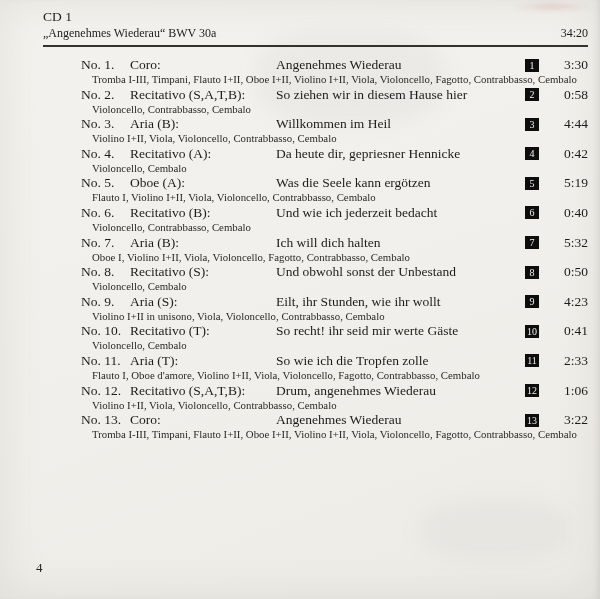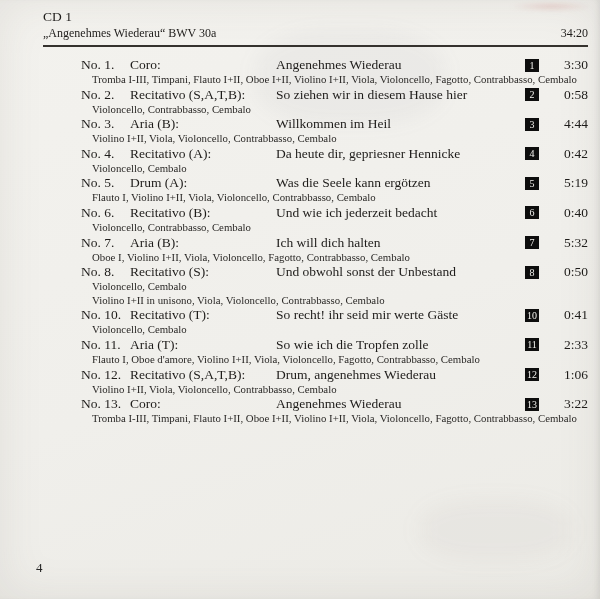--- a/index.html
+++ b/index.html
@@ -118,21 +118,21 @@
       <span class="col-title">Da heute dir, gepriesner Hennicke</span>
       <span class="col-badge">4</span>
       <span class="col-time">0:42</span>
     </div>
     <div class="track-instruments">Violoncello, Cembalo</div>
   </div>
 
   <div class="track">
     <div class="track-main">
       <span class="col-no">No. 5.</span>
-      <span class="col-type">Drum (A):</span>
+      <span class="col-type">Oboe (A):</span>
       <span class="col-title">Was die Seele kann ergötzen</span>
       <span class="col-badge">5</span>
       <span class="col-time">5:19</span>
     </div>
     <div class="track-instruments">Flauto I, Violino I+II, Viola, Violoncello, Contrabbasso, Cembalo</div>
   </div>
 
   <div class="track">
     <div class="track-main">
       <span class="col-no">No. 6.</span>
@@ -160,20 +160,27 @@
       <span class="col-no">No. 8.</span>
       <span class="col-type">Recitativo (S):</span>
       <span class="col-title">Und obwohl sonst der Unbestand</span>
       <span class="col-badge">8</span>
       <span class="col-time">0:50</span>
     </div>
     <div class="track-instruments">Violoncello, Cembalo</div>
   </div>
 
   <div class="track">
+    <div class="track-main">
+      <span class="col-no">No. 9.</span>
+      <span class="col-type">Aria (S):</span>
+      <span class="col-title">Eilt, ihr Stunden, wie ihr wollt</span>
+      <span class="col-badge">9</span>
+      <span class="col-time">4:23</span>
+    </div>
     <div class="track-instruments">Violino I+II in unisono, Viola, Violoncello, Contrabbasso, Cembalo</div>
   </div>
 
   <div class="track">
     <div class="track-main">
       <span class="col-no">No. 10.</span>
       <span class="col-type">Recitativo (T):</span>
       <span class="col-title">So recht! ihr seid mir werte Gäste</span>
       <span class="col-badge">10</span>
       <span class="col-time">0:41</span>

